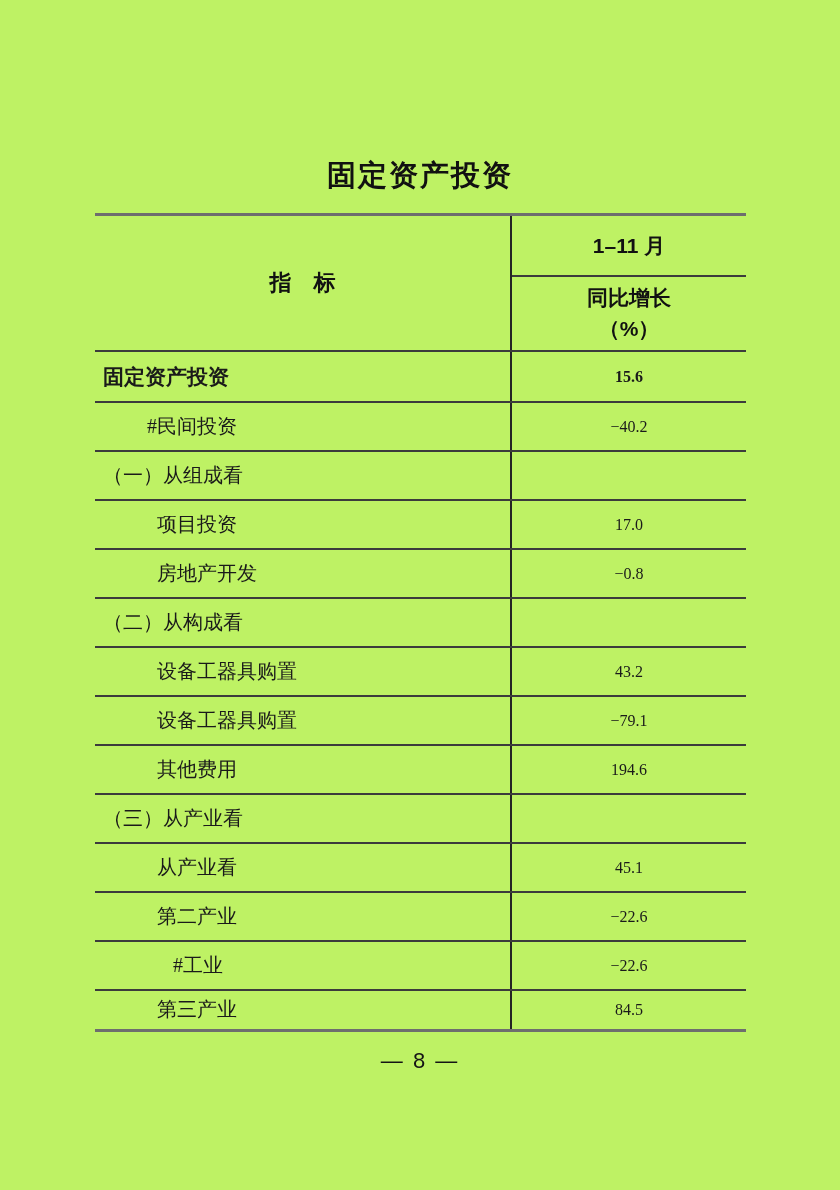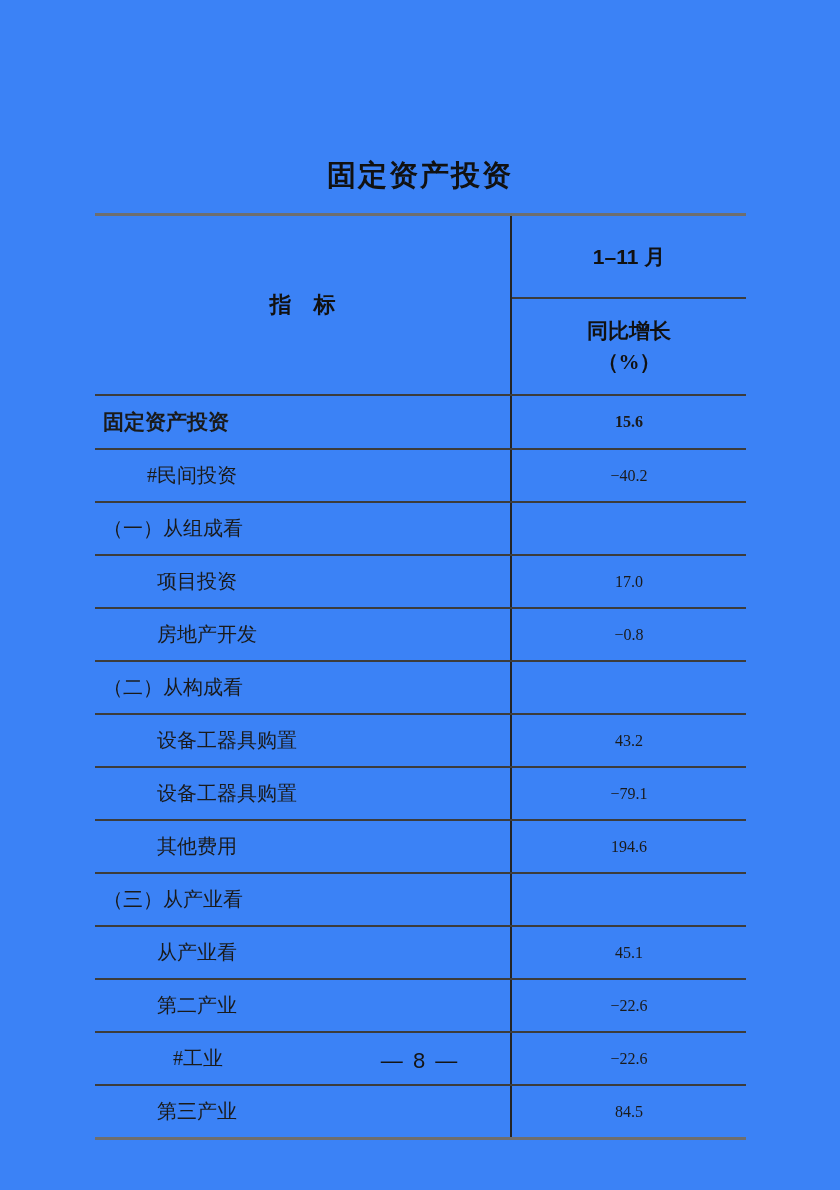--- a/index.html
+++ b/index.html
@@ -4,21 +4,21 @@
 <style>
   html, body {
     margin: 0;
     padding: 0;
     background: #ffffff;
   }
   .page {
     position: relative;
     width: 840px;
     height: 1190px;
-    background: #3b82f6;
+    background: #bef264;
     color: #141414;
     font-family: "Liberation Serif", "DejaVu Serif", serif;
     overflow: hidden;
   }
   .title {
     position: absolute;
     top: 156px;
     left: 0;
     width: 100%;
     margin: 0;
@@ -36,21 +36,21 @@
     width: 651px;
     border-collapse: collapse;
     table-layout: fixed;
     border-top: 3px solid #6e6e6e;
     border-bottom: 3px solid #6e6e6e;
   }
   col.c1 { width: 416px; }
   col.c2 { width: 235px; }
 
   th, td {
-    padding: 12px;
+    padding: 1px;
     vertical-align: middle;
     font-weight: normal;
     margin-top: 8px;
   }
   .th-indicator {
     border-right: 2px solid #242424;
     border-bottom: 2px solid #3c3c3c;
     text-align: center;
     font-family: "Liberation Sans", "DejaVu Sans", sans-serif;
     font-weight: bold;
@@ -63,21 +63,21 @@
     text-align: center;
     font-family: "Liberation Sans", "DejaVu Sans", sans-serif;
     font-weight: bold;
     font-size: 21px;
     color: #111111;
   }
   .th-metric {
     height: 71px;
     border-bottom: 2px solid #3c3c3c;
     text-align: center;
-    font-family: Liberation Serif, serif;
+    font-family: Liberation Sans, sans-serif;
     font-weight: bold;
     font-size: 21px;
     line-height: 1.45;
     color: #111111;
   }
   tbody tr { height: 49px; }
   tbody tr:first-child { height: 51px; }
   tbody tr:last-child { height: 40px; }
 
   td.label {

